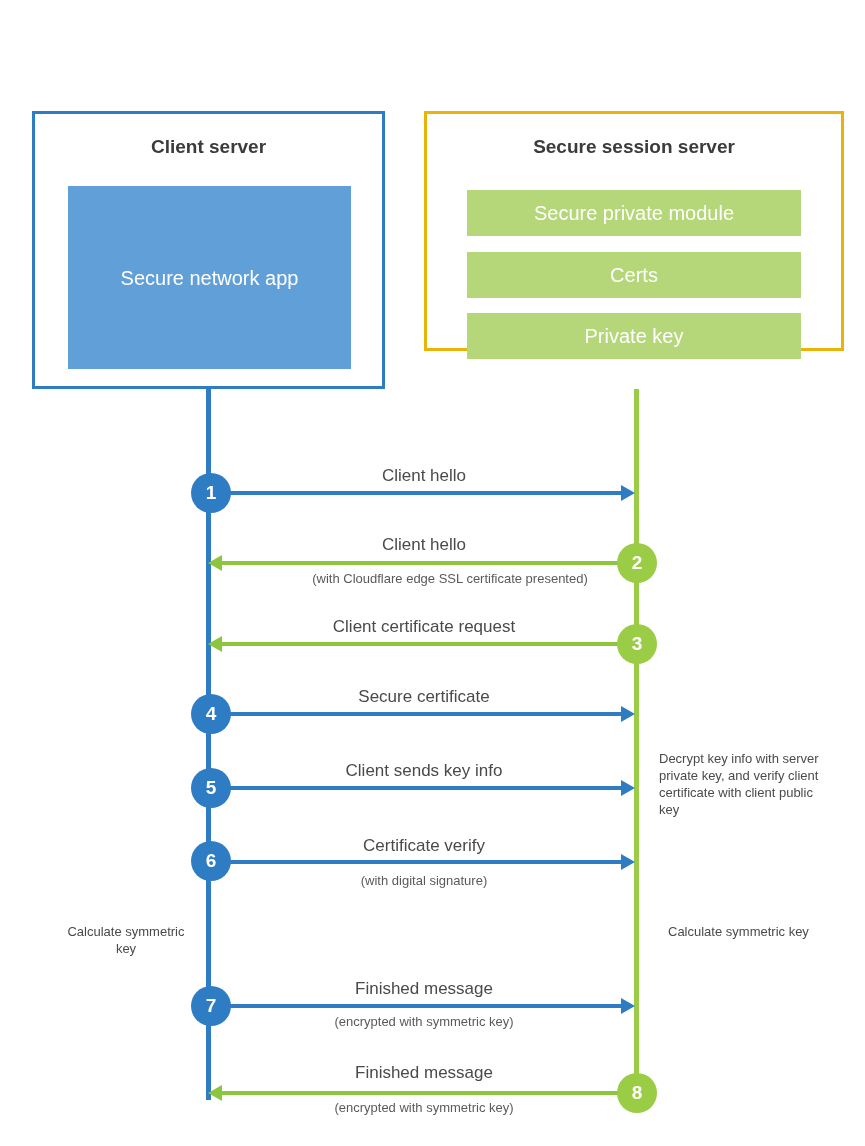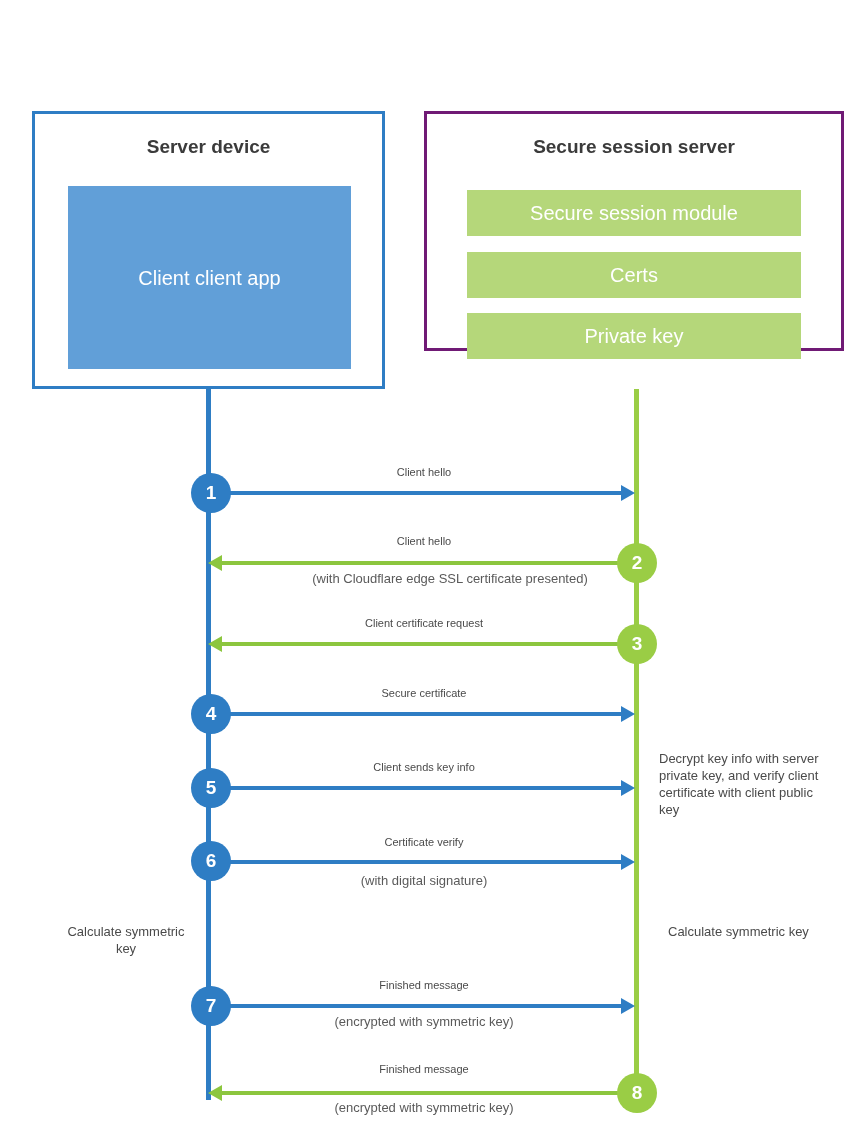--- a/index.html
+++ b/index.html
@@ -45,21 +45,21 @@
     top: 111px;
     width: 353px;
     height: 278px;
     border: 3px solid #2E7DC4;
   }
   .endpoint-box.server {
     left: 424px;
     top: 111px;
     width: 420px;
     height: 240px;
-    border: 3px solid #701a75;
+    border: 3px solid #eab308;
   }
   .box-title {
     position: absolute;
     left: 0;
     right: 0;
     top: 22px;
     text-align: center;
     font-size: 19px;
     font-weight: 700;
     color: #3b3b3b;
@@ -155,21 +155,21 @@
     font-size: 19px;
     font-weight: 700;
   }
   .step-badge.blue { background: #2E7DC4; }
   .step-badge.green { background: #9ACD45; }
 
   
   .msg-label {
     position: absolute;
     text-align: center;
-    font-size: 11px;
+    font-size: 17px;
     color: #4a4a4a;
     white-space: nowrap;
   }
   .msg-sub {
     position: absolute;
     text-align: center;
     font-size: 13px;
     color: #5a5a5a;
     white-space: nowrap;
   }
@@ -183,27 +183,27 @@
   }
   .side-note.center { text-align: center; }
 </style>
 </head>
 <body>
 
 <div id="stage">
 
 
   <div class="endpoint-box client">
-    <div class="box-title">Server device</div>
-    <div class="client-app-block">Client client app</div>
+    <div class="box-title">Client server</div>
+    <div class="client-app-block">Secure network app</div>
   </div>
 
   <div class="endpoint-box server">
     <div class="box-title">Secure session server</div>
-    <div class="server-bar b0">Secure session module</div>
+    <div class="server-bar b0">Secure private module</div>
     <div class="server-bar b1">Certs</div>
     <div class="server-bar b2">Private key</div>
   </div>
 
   <div class="lifeline client"></div>
   <div class="lifeline server"></div>
 
   <div class="msg-label" style="left:211px; top:466px; width:426px;">Client hello</div>
   <div class="msg-line to-server" style="left:211px; top:491px; width:410px;"></div>
   <div class="arrow-head right" style="left:621px; top:485px;"></div>

